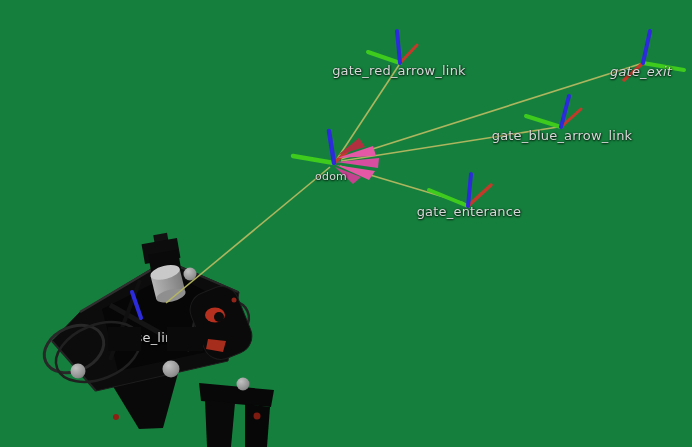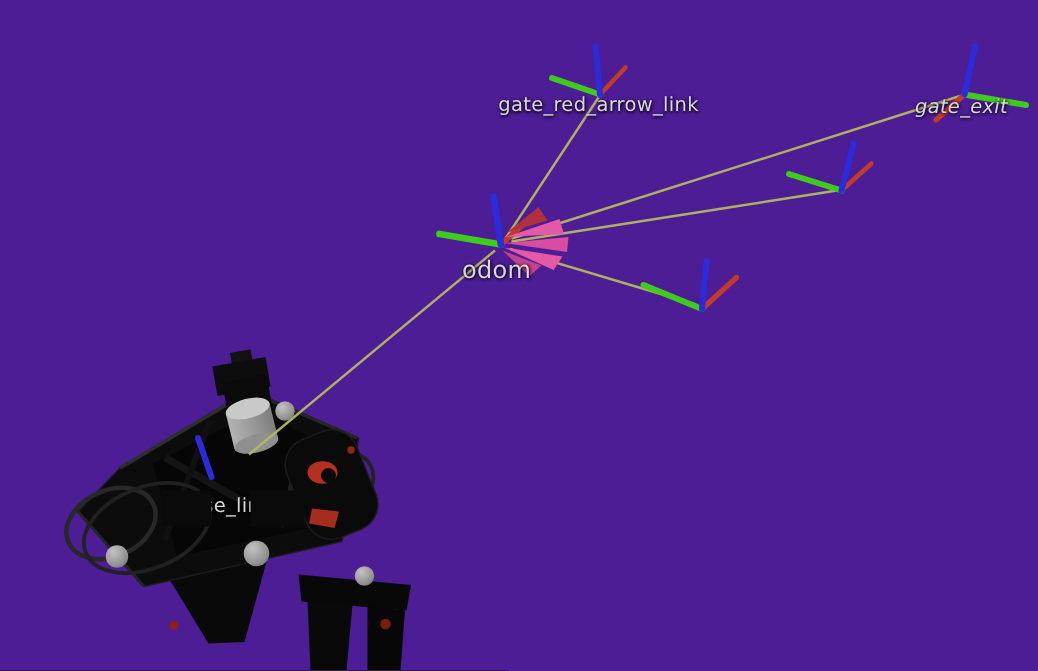--- a/index.html
+++ b/index.html
@@ -1,32 +1,32 @@
 <!DOCTYPE html>
 <html><head>
 <meta charset="utf-8">
 <style>
   html,body{margin:0;padding:0;background:#1e1e1e;}
   .stage{
     position:relative;width:692px;height:447px;overflow:hidden;
-    background:#4c1d95;
+    background:#15803d;
     font-family:"DejaVu Sans","Liberation Sans",sans-serif;
   }
   .stage svg{position:absolute;left:0;top:0;}
   .lbl{
     position:absolute;
     color:#d8d8d8;
     font-size:13px;
     letter-spacing:.2px;
     white-space:nowrap;
     transform:translateX(-50%);
     text-shadow:0 1px 2px rgba(0,0,0,.85), 1px 0 2px rgba(0,0,0,.6);
     z-index:5;
   }
-  .lbl-odom{font-size:16px;text-align:center;}
+  .lbl-odom{font-size:11px;text-align:center;}
   .lbl-base{z-index:6;}
   .occluder{
     position:absolute;background:#0a0a0a;z-index:7;
   }
 </style>
 </head>
 <body>
 
 <div class="stage">
 
@@ -137,21 +137,23 @@
       <polygon points="336,162 379,158 378,168" fill="#d94da0"></polygon>
       <polygon points="336,165 375,171 369,180" fill="#e558a6"></polygon>
       <polygon points="335,167 361,177 353,184" fill="#c4428f"></polygon>
     </g>
   </svg>
 
   <div class="lbl" style="left:399px;top:63px;">gate_red_arrow_link</div>
 
   <div class="lbl" style="left:641px;top:64px;font-style:italic;">gate_exit</div>
 
+  <div class="lbl" style="left:562px;top:128px;">gate_blue_arrow_link</div>
 
+  <div class="lbl" style="left:469px;top:204px;">gate_enterance</div>
 
   <div class="lbl lbl-odom" style="left:331px;top:170px;">odom</div>
 
   <div class="lbl lbl-base" style="left:150px;top:330px;">base_link</div>
 
   <div class="occluder" style="left:108px;top:327px;width:33px;height:24px;"></div>
   <div class="occluder" style="left:167px;top:327px;width:36px;height:24px;"></div>
 
 </div>
 

